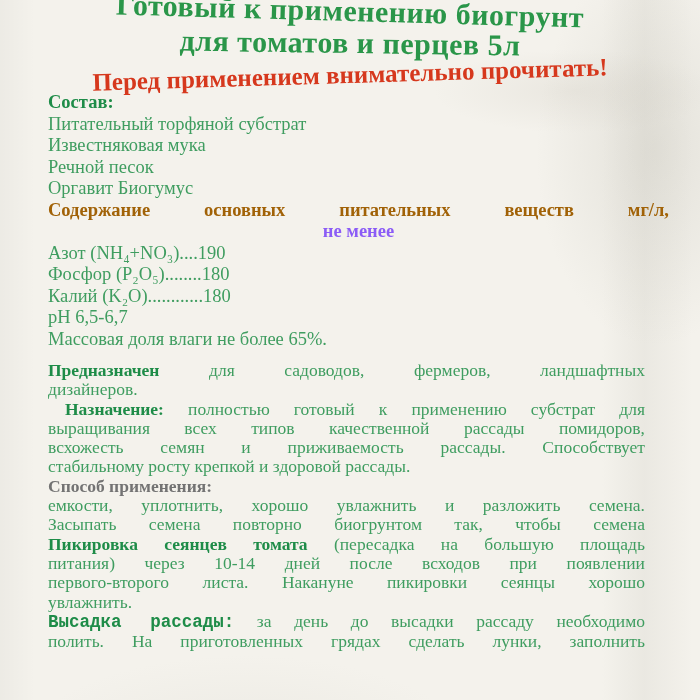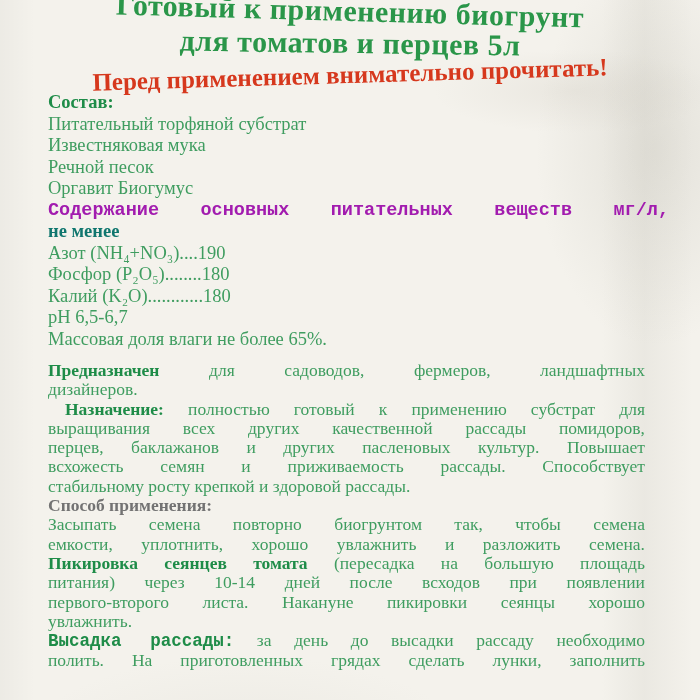--- a/index.html
+++ b/index.html
@@ -97,40 +97,39 @@
   </div>
 
   <div class="warning-line" style="color: rgb(214, 56, 29);">Перед применением внимательно прочитать!</div>
 
   <div class="comp-section" style="color: rgb(63, 157, 96);">
       <div class="line bold" style="color: rgb(30, 140, 72);">Состав:</div>
       <div class="line">Питательный торфяной субстрат</div>
       <div class="line">Известняковая мука</div>
       <div class="line">Речной песок</div>
       <div class="line">Оргавит Биогумус</div>
-      <div class="line justify bold" style="color: #a21caf; font-family: Liberation Mono, monospace;">Содержание основных питательных веществ мг/л,</div>
-      <div class="line bold" style="color: #0f766e;">не менее</div>
+      <div class="line justify bold" style="color: #a16207;">Содержание основных питательных веществ мг/л,</div>
+      <div class="line bold" style="color: #8b5cf6; text-align: center;">не менее</div>
       <div class="line">Азот (NH₄+NO₃)....190</div>
       <div class="line">Фосфор (P₂O₅)........180</div>
       <div class="line">Калий (K₂O)............180</div>
       <div class="line">pH 6,5-6,7</div>
       <div class="line">Массовая доля влаги не более 65%.</div>
     </div>
 
   <div class="body-section" style="color: rgb(63, 157, 96);">
       <div class="line justify"><span class="lead" style="color: rgb(30, 140, 72);">Предназначен</span> для садоводов, фермеров, ландшафтных</div>
       <div class="line">дизайнеров.</div>
       <div class="line justify"><span class="lead" style="color: rgb(30, 140, 72); margin-left: 17px;">Назначение:</span> полностью готовый к применению субстрат для</div>
-      <div class="line justify">выращивания всех других качественной рассады помидоров,</div>
-      <div class="line justify">перцев, баклажанов и других пасленовых культур. Повышает</div>
+      <div class="line justify">выращивания всех типов качественной рассады помидоров,</div>
       <div class="line justify">всхожесть семян и приживаемость рассады. Способствует</div>
       <div class="line">стабильному росту крепкой и здоровой рассады.</div>
       <div class="line bold" style="color: #737373;">Способ применения:</div>
+      <div class="line justify">емкости, уплотнить, хорошо увлажнить и разложить семена.</div>
       <div class="line justify">Засыпать семена повторно биогрунтом так, чтобы семена</div>
-      <div class="line justify">емкости, уплотнить, хорошо увлажнить и разложить семена.</div>
       <div class="line justify"><span class="lead" style="color: rgb(30, 140, 72);">Пикировка сеянцев томата</span> (пересадка на большую площадь</div>
       <div class="line justify">питания) через 10-14 дней после всходов при появлении</div>
       <div class="line justify">первого-второго листа. Накануне пикировки сеянцы хорошо</div>
       <div class="line">увлажнить.</div>
       <div class="line justify"><span class="lead" style="color: rgb(30, 140, 72); font-family: Liberation Mono, monospace;">Высадка рассады:</span> за день до высадки рассаду необходимо</div>
       <div class="line justify">полить. На приготовленных грядах сделать лунки, заполнить</div>
     </div>
 </div>
 
 </body></html>

